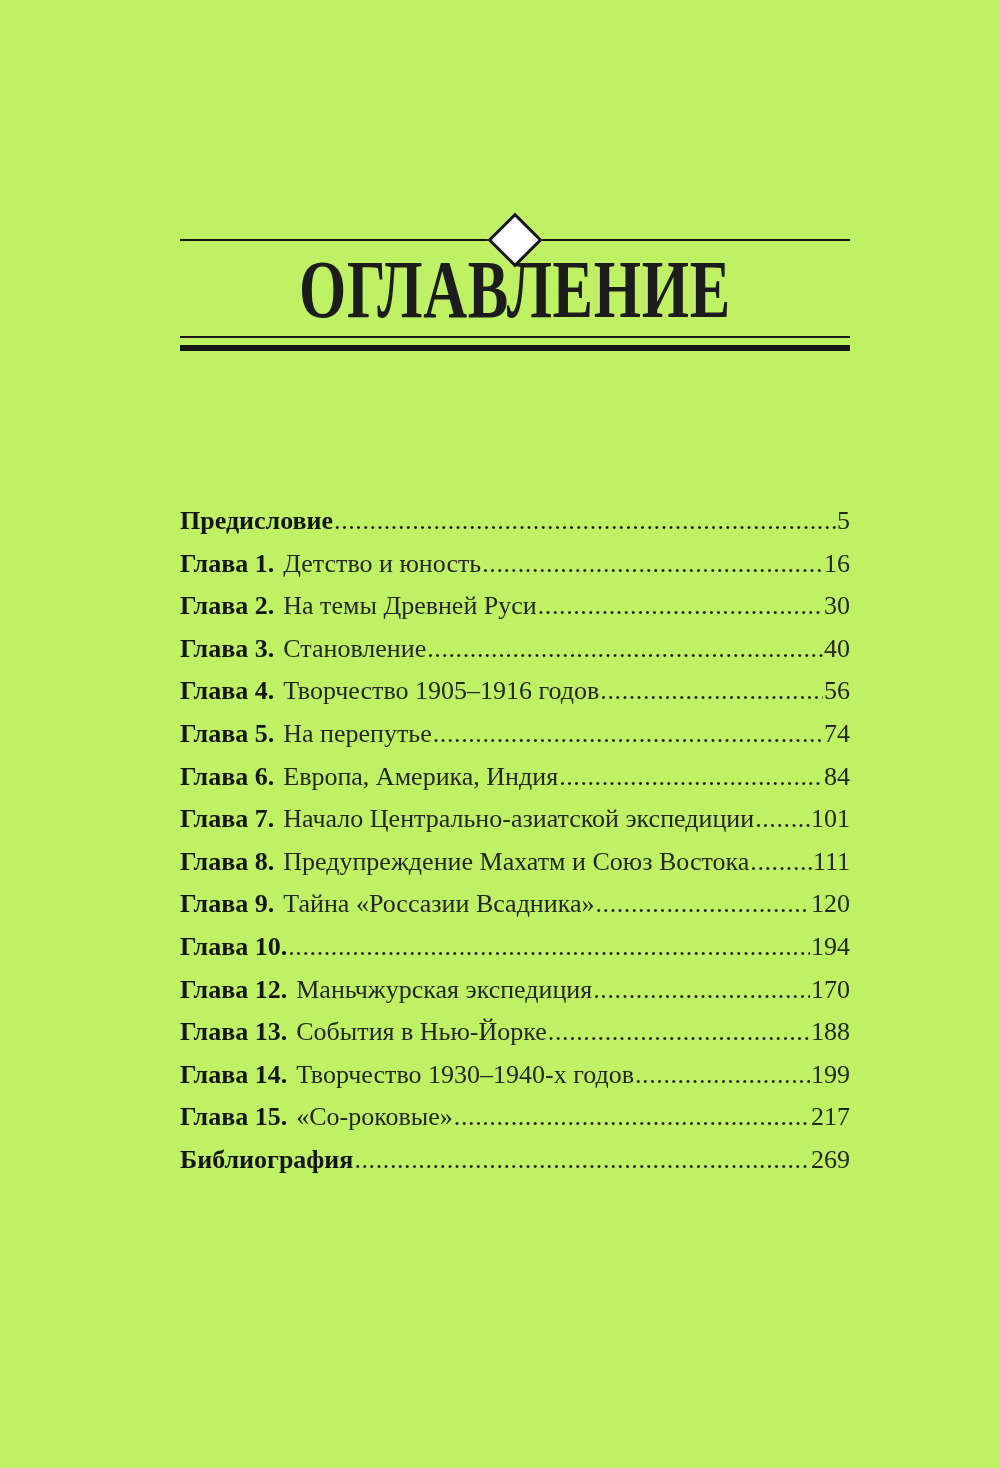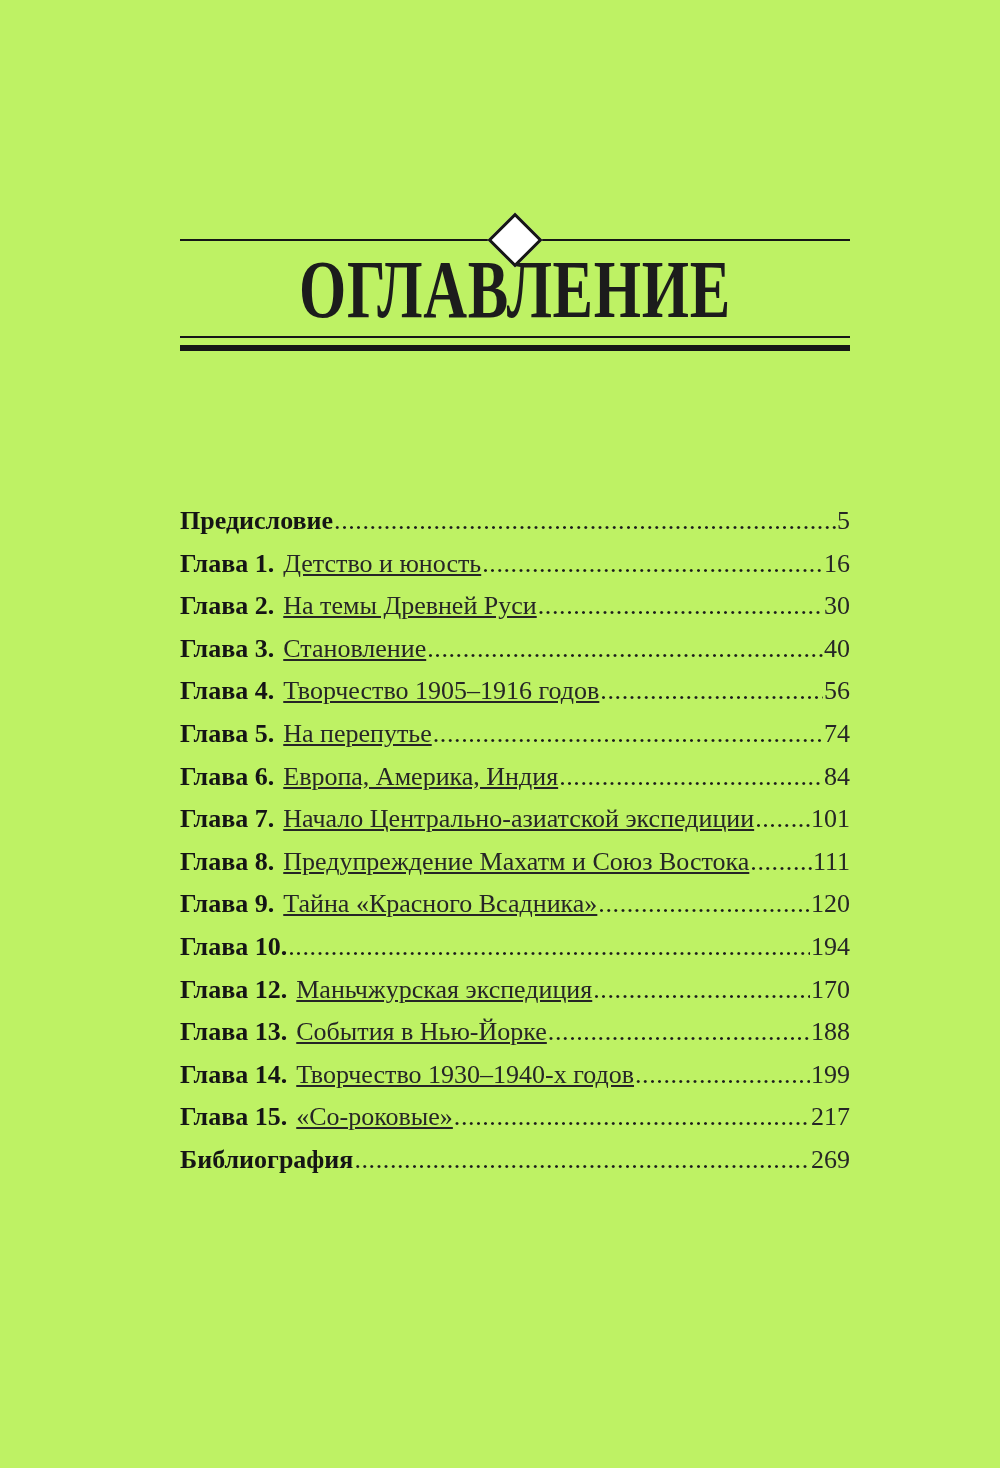--- a/index.html
+++ b/index.html
@@ -22,21 +22,21 @@
     letter-spacing:1px;color:#1c1c1c;
     transform:scaleX(0.74);transform-origin:50% 0;
     font-family:"Liberation Serif", serif;white-space:nowrap;
   }
   .toc{
     position:absolute;left:180px;top:500px;width:670px;
     font-size:26px;line-height:42.6px;
   }
   .toc-row{display:flex;align-items:flex-start;}
   .toc-label{font-weight:700;white-space:nowrap;color:#151515;}
-  .toc-title{white-space:nowrap;color:#262626;text-decoration:underline;}
+  .toc-title{white-space:nowrap;color:#262626;}
   .toc-title:not(:empty){margin-left:9px;}
   .leader{
     flex:1 1 0;min-width:0;overflow:hidden;white-space:nowrap;
     color:#1c1c1c;letter-spacing:0.6px;margin-left:1px;
   }
   .leader::after{
     content:"......................................................................................................................................................................................";
   }
   .toc-page{white-space:nowrap;color:#262626;padding-left:1px;}
 </style>
@@ -112,21 +112,21 @@
 
   <div class="toc-row">
     <span class="toc-label">Глава 8.</span>
     <span class="toc-title">Предупреждение Махатм и Союз Востока</span>
     <span class="leader"></span>
     <span class="toc-page">111</span>
   </div>
 
   <div class="toc-row">
     <span class="toc-label">Глава 9.</span>
-    <span class="toc-title">Тайна «Красного Всадника»</span>
+    <span class="toc-title">Тайна «Россазии Всадника»</span>
     <span class="leader"></span>
     <span class="toc-page">120</span>
   </div>
 
   <div class="toc-row">
     <span class="toc-label">Глава 10.</span>
     <span class="leader"></span>
     <span class="toc-page">194</span>
   </div>
 

